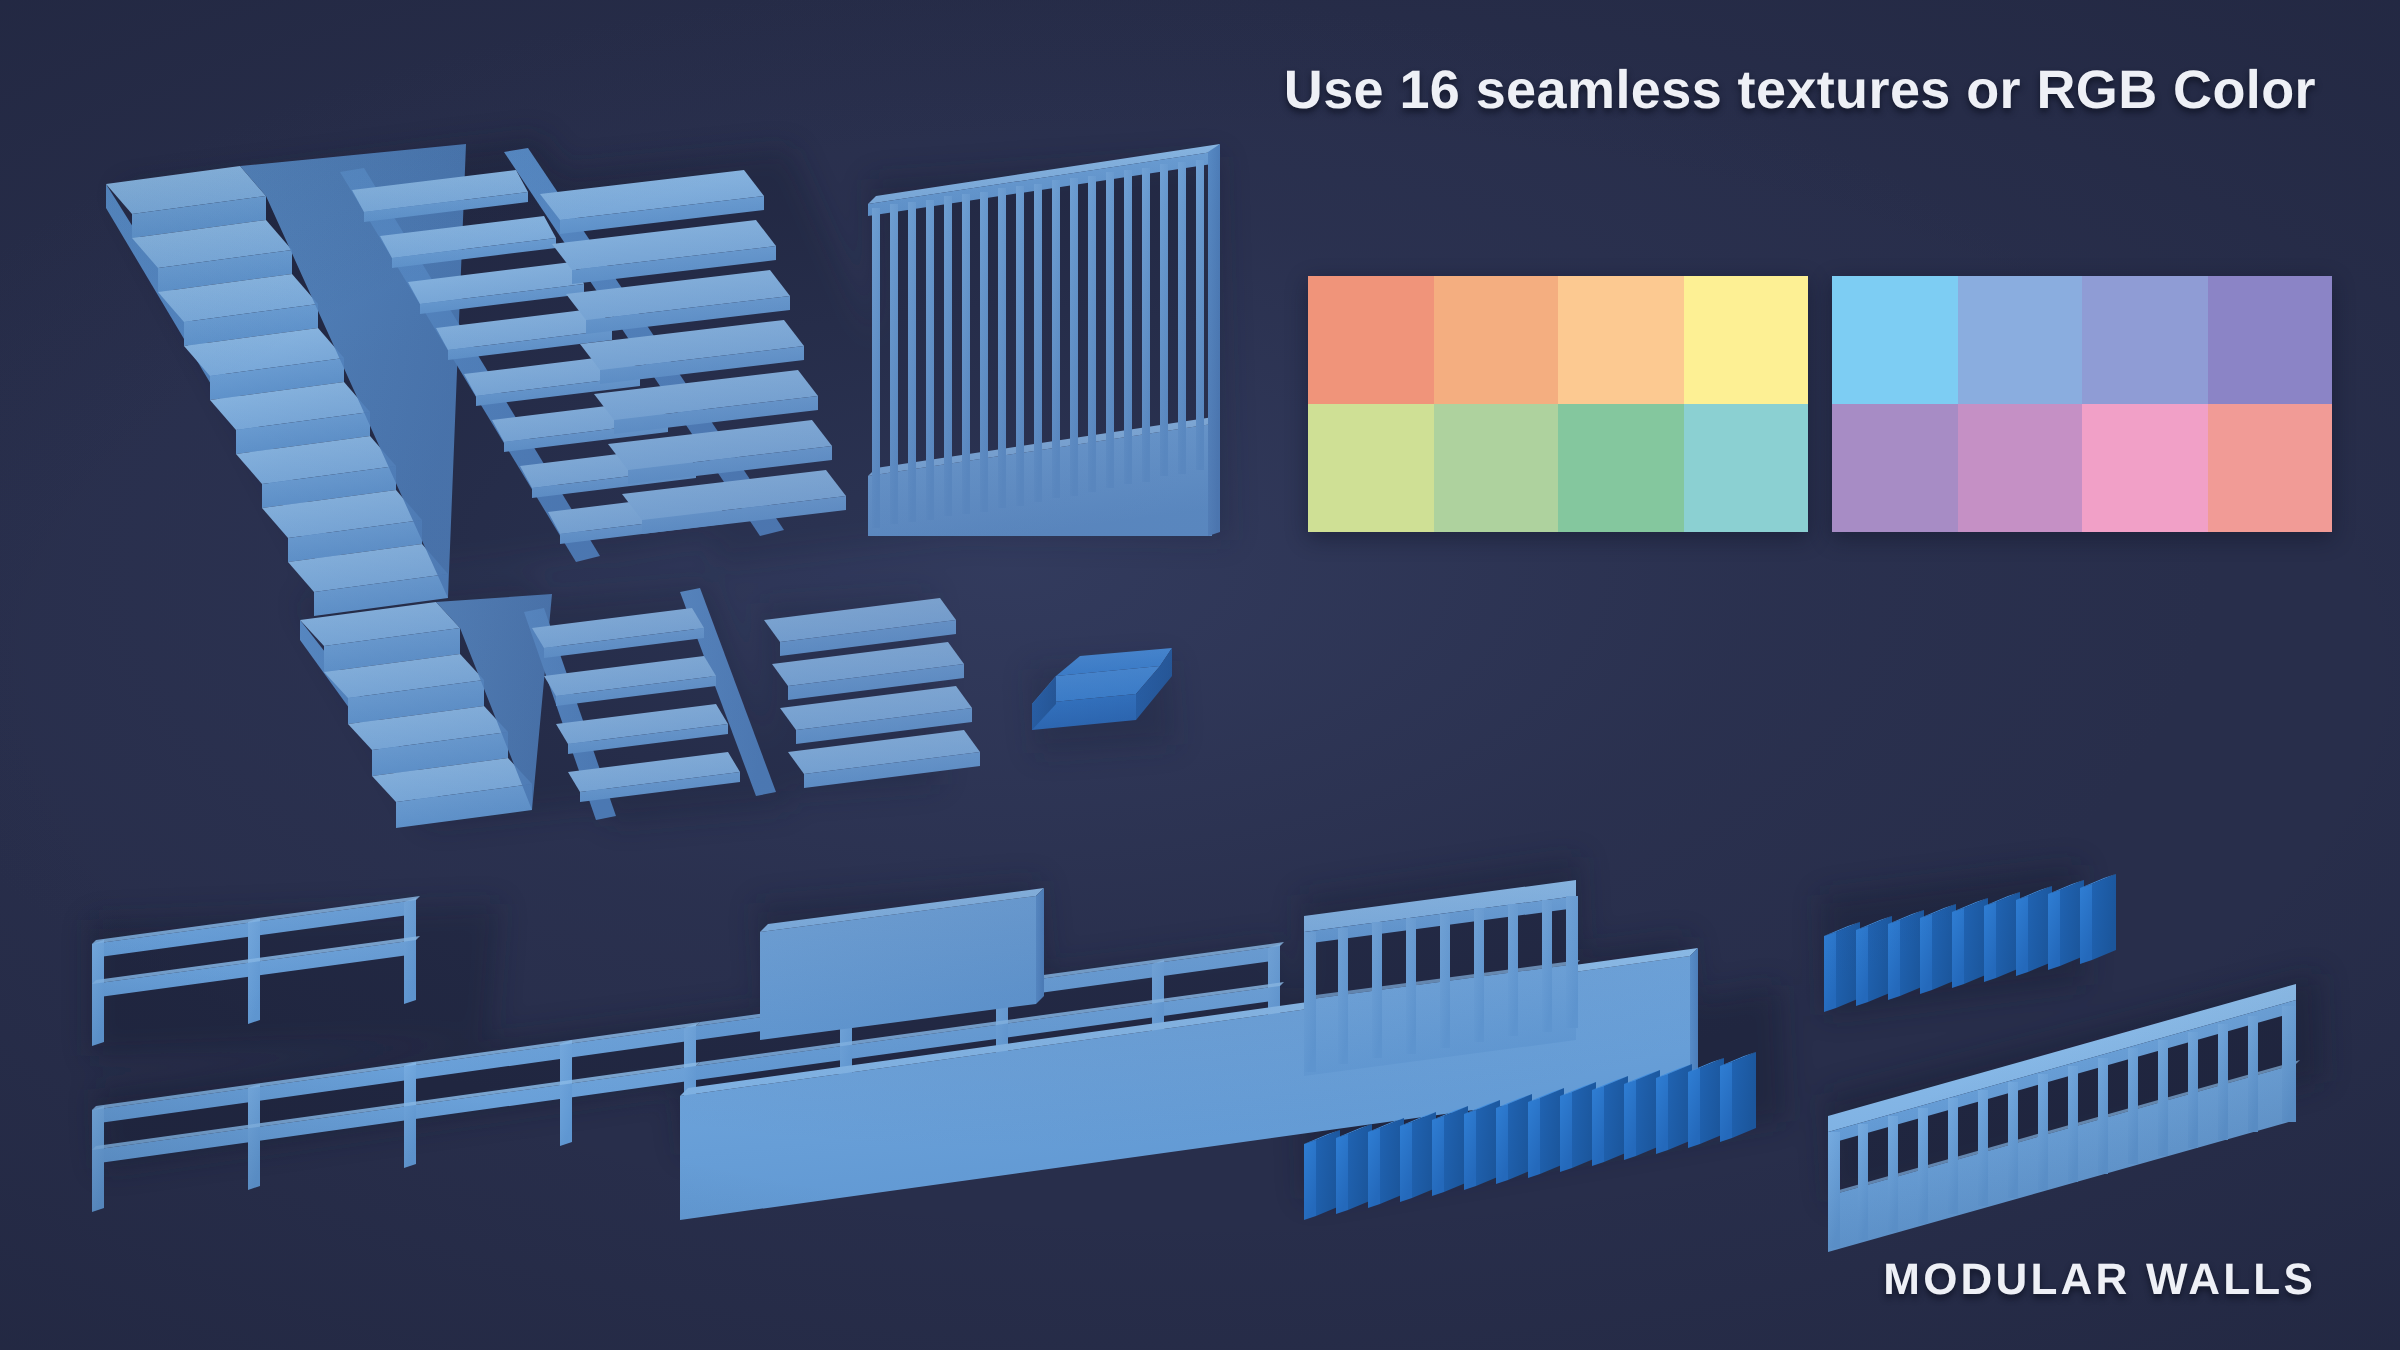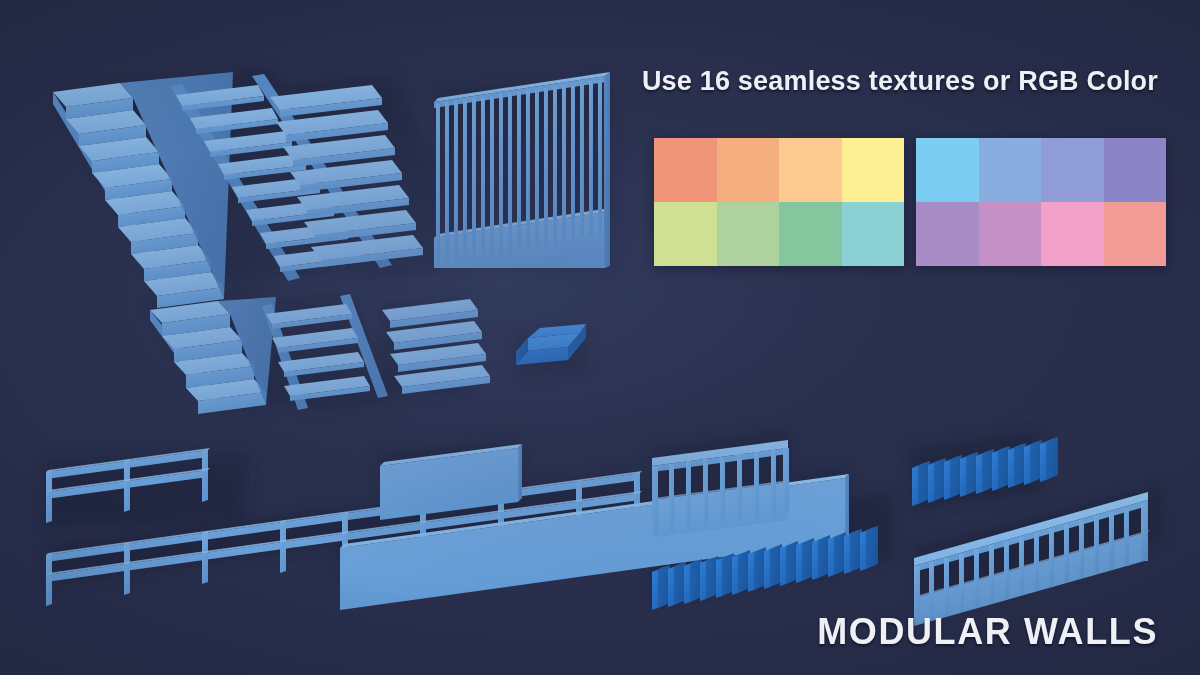--- a/index.html
+++ b/index.html
@@ -32,21 +32,21 @@
     font-size: 27px;
     font-weight: bold;
     color: #eef0f6;
     letter-spacing: 0.2px;
     text-shadow: 0 2px 3px rgba(12,16,32,0.75);
     white-space: nowrap;
   }
   .footline {
     position: absolute;
     right: 42px; bottom: 22px;
-    font-size: 36px;
+    font-size: 22px;
     font-weight: bold;
     color: #eef0f6;
     letter-spacing: 1.6px;
     text-shadow: 0 2px 3px rgba(12,16,32,0.75);
     white-space: nowrap;
   }
 
   
   .palette {
     position: absolute;
@@ -490,16 +490,16 @@
     <div class="swatch" style="background: rgb(125, 205, 243);"></div>
     <div class="swatch" style="background: rgb(138, 173, 223);"></div>
     <div class="swatch" style="background: rgb(143, 156, 213);"></div>
     <div class="swatch" style="background: rgb(139, 132, 198);"></div>
     <div class="swatch" style="background: rgb(167, 140, 197);"></div>
     <div class="swatch" style="background: rgb(197, 144, 197);"></div>
     <div class="swatch" style="background: rgb(241, 160, 199);"></div>
     <div class="swatch" style="background: rgb(241, 155, 150);"></div>
   </div>
 
-  <div class="headline" style="color: rgb(238, 240, 246); margin-top: 36px;">Use 16 seamless textures or RGB Color</div>
+  <div class="headline" style="color: rgb(238, 240, 246);">Use 16 seamless textures or RGB Color</div>
   <div class="footline" style="color: rgb(238, 240, 246);">MODULAR WALLS</div>
 
 </div>
 
 </body></html>

